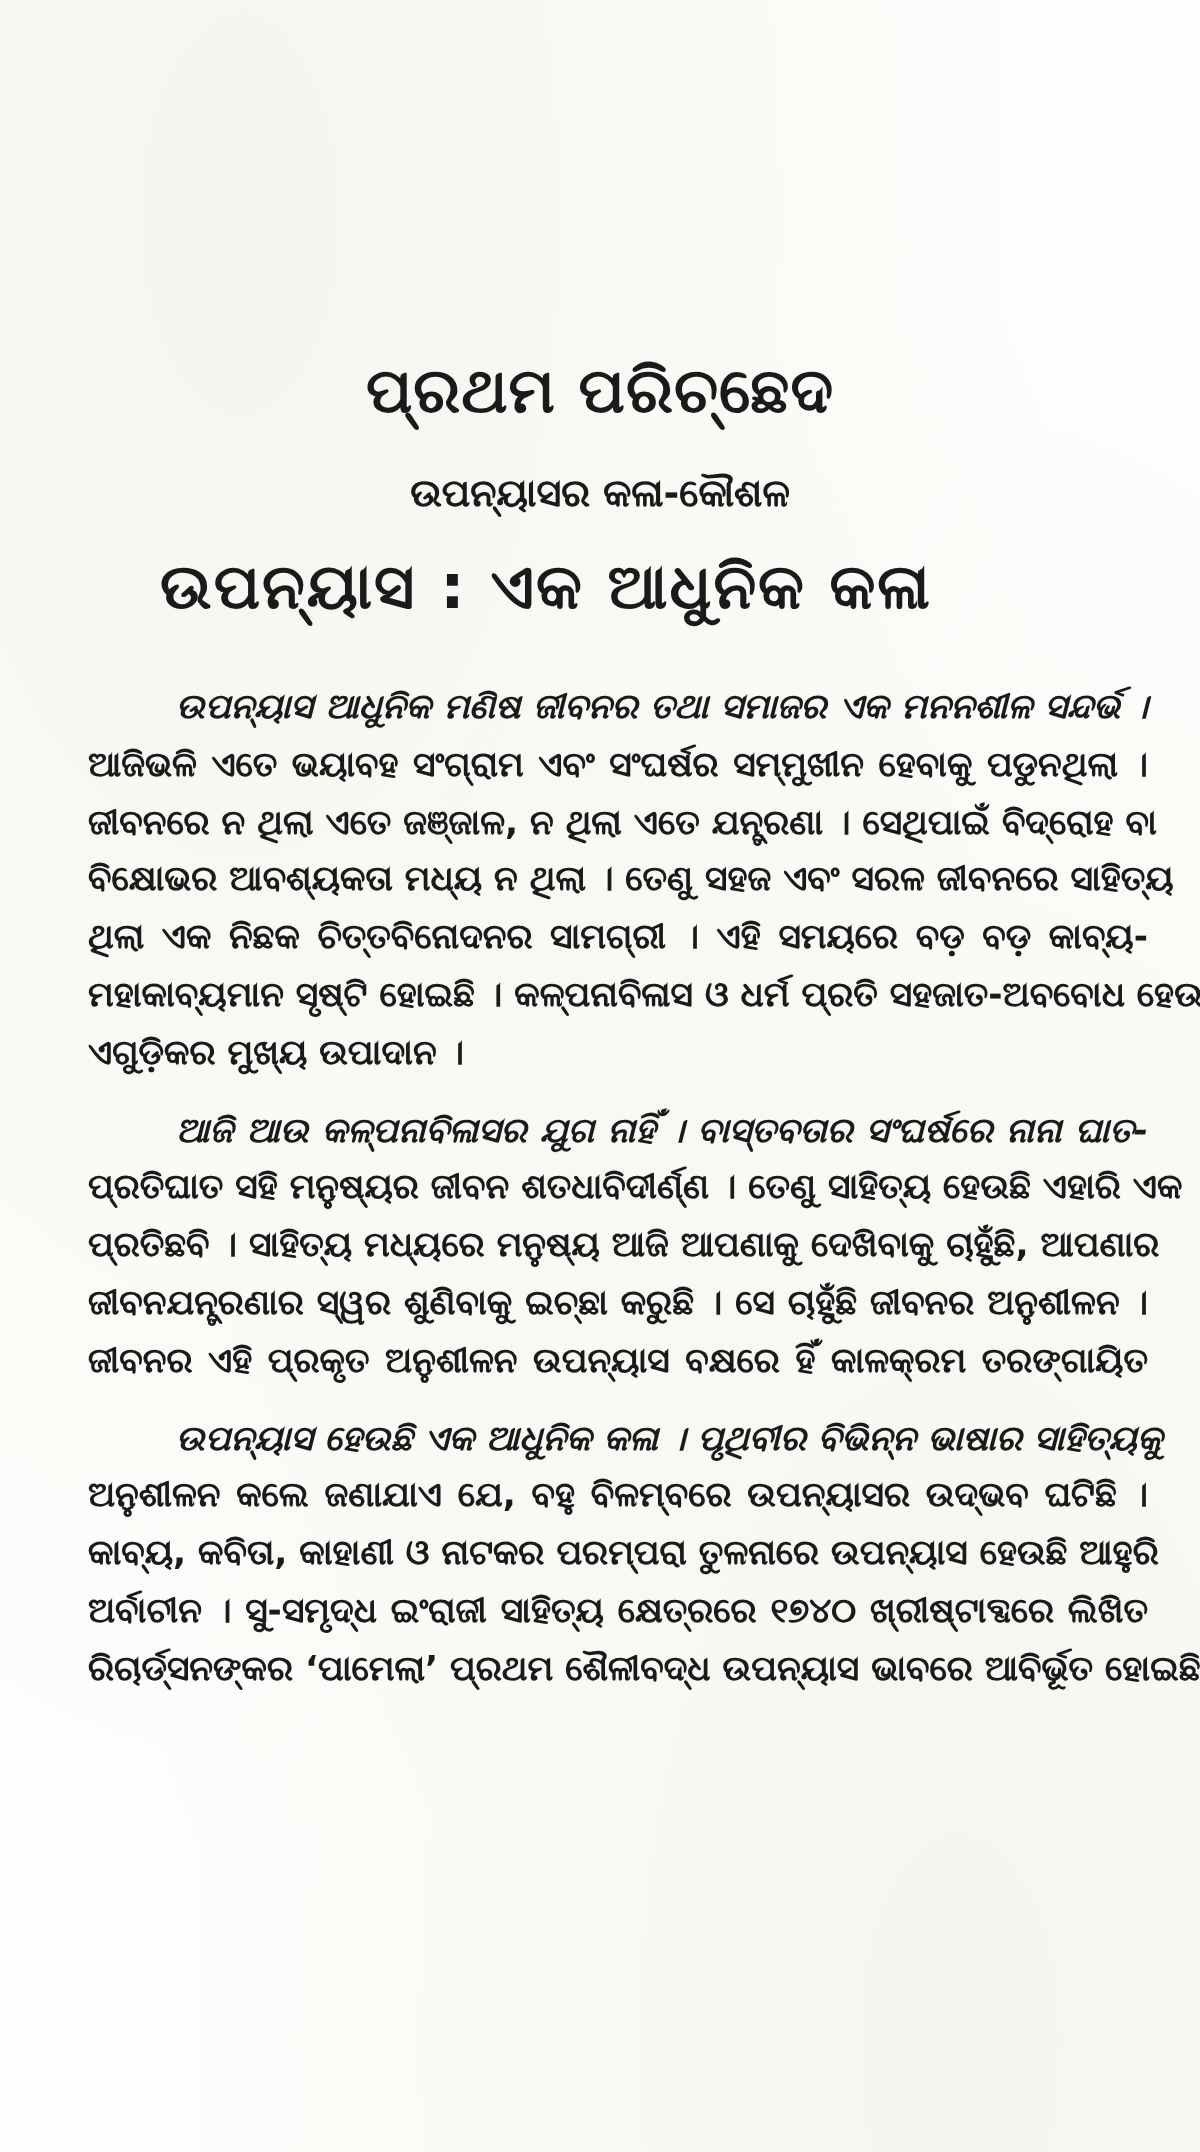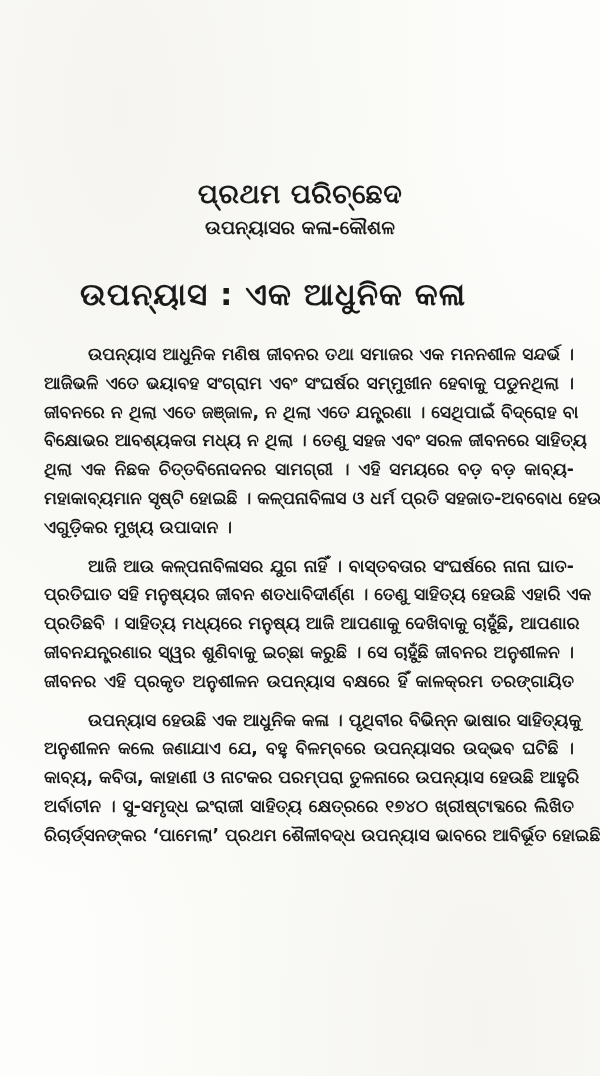--- a/index.html
+++ b/index.html
@@ -25,29 +25,29 @@
         radial-gradient(ellipse at 20% 10%, rgba(230,228,220,0.35), transparent 60%),
         radial-gradient(ellipse at 80% 95%, rgba(230,228,220,0.35), transparent 60%),
         #fdfdfb;
     }
     .chapter-label {
       position: absolute;
       left: 0;
       width: 600px;
       top: 178px;
       text-align: center;
-      font-size: 27px;
+      font-size: 31px;
       font-weight: bold;
       letter-spacing: 0.5px;
     }
     .chapter-subtitle {
       position: absolute;
       left: 0;
       width: 600px;
-      top: 216px;
+      top: 236px;
       text-align: center;
       font-size: 19px;
       font-weight: bold;
     }
     .section-heading {
       position: absolute;
       left: 0;
       width: 546px;
       top: 276px;
       text-align: center;
@@ -69,20 +69,21 @@
       text-align: justify;
     }
     .line {
       display: block;
       white-space: nowrap;
       text-align: justify;
       text-align-last: justify;
     }
     .line.first {
       padding-left: 44px;
+      font-style: italic;
     }
     .line.last {
       text-align-last: left;
     }
   </style>
 </head>
 <body>
 
 <div class="page">
 

